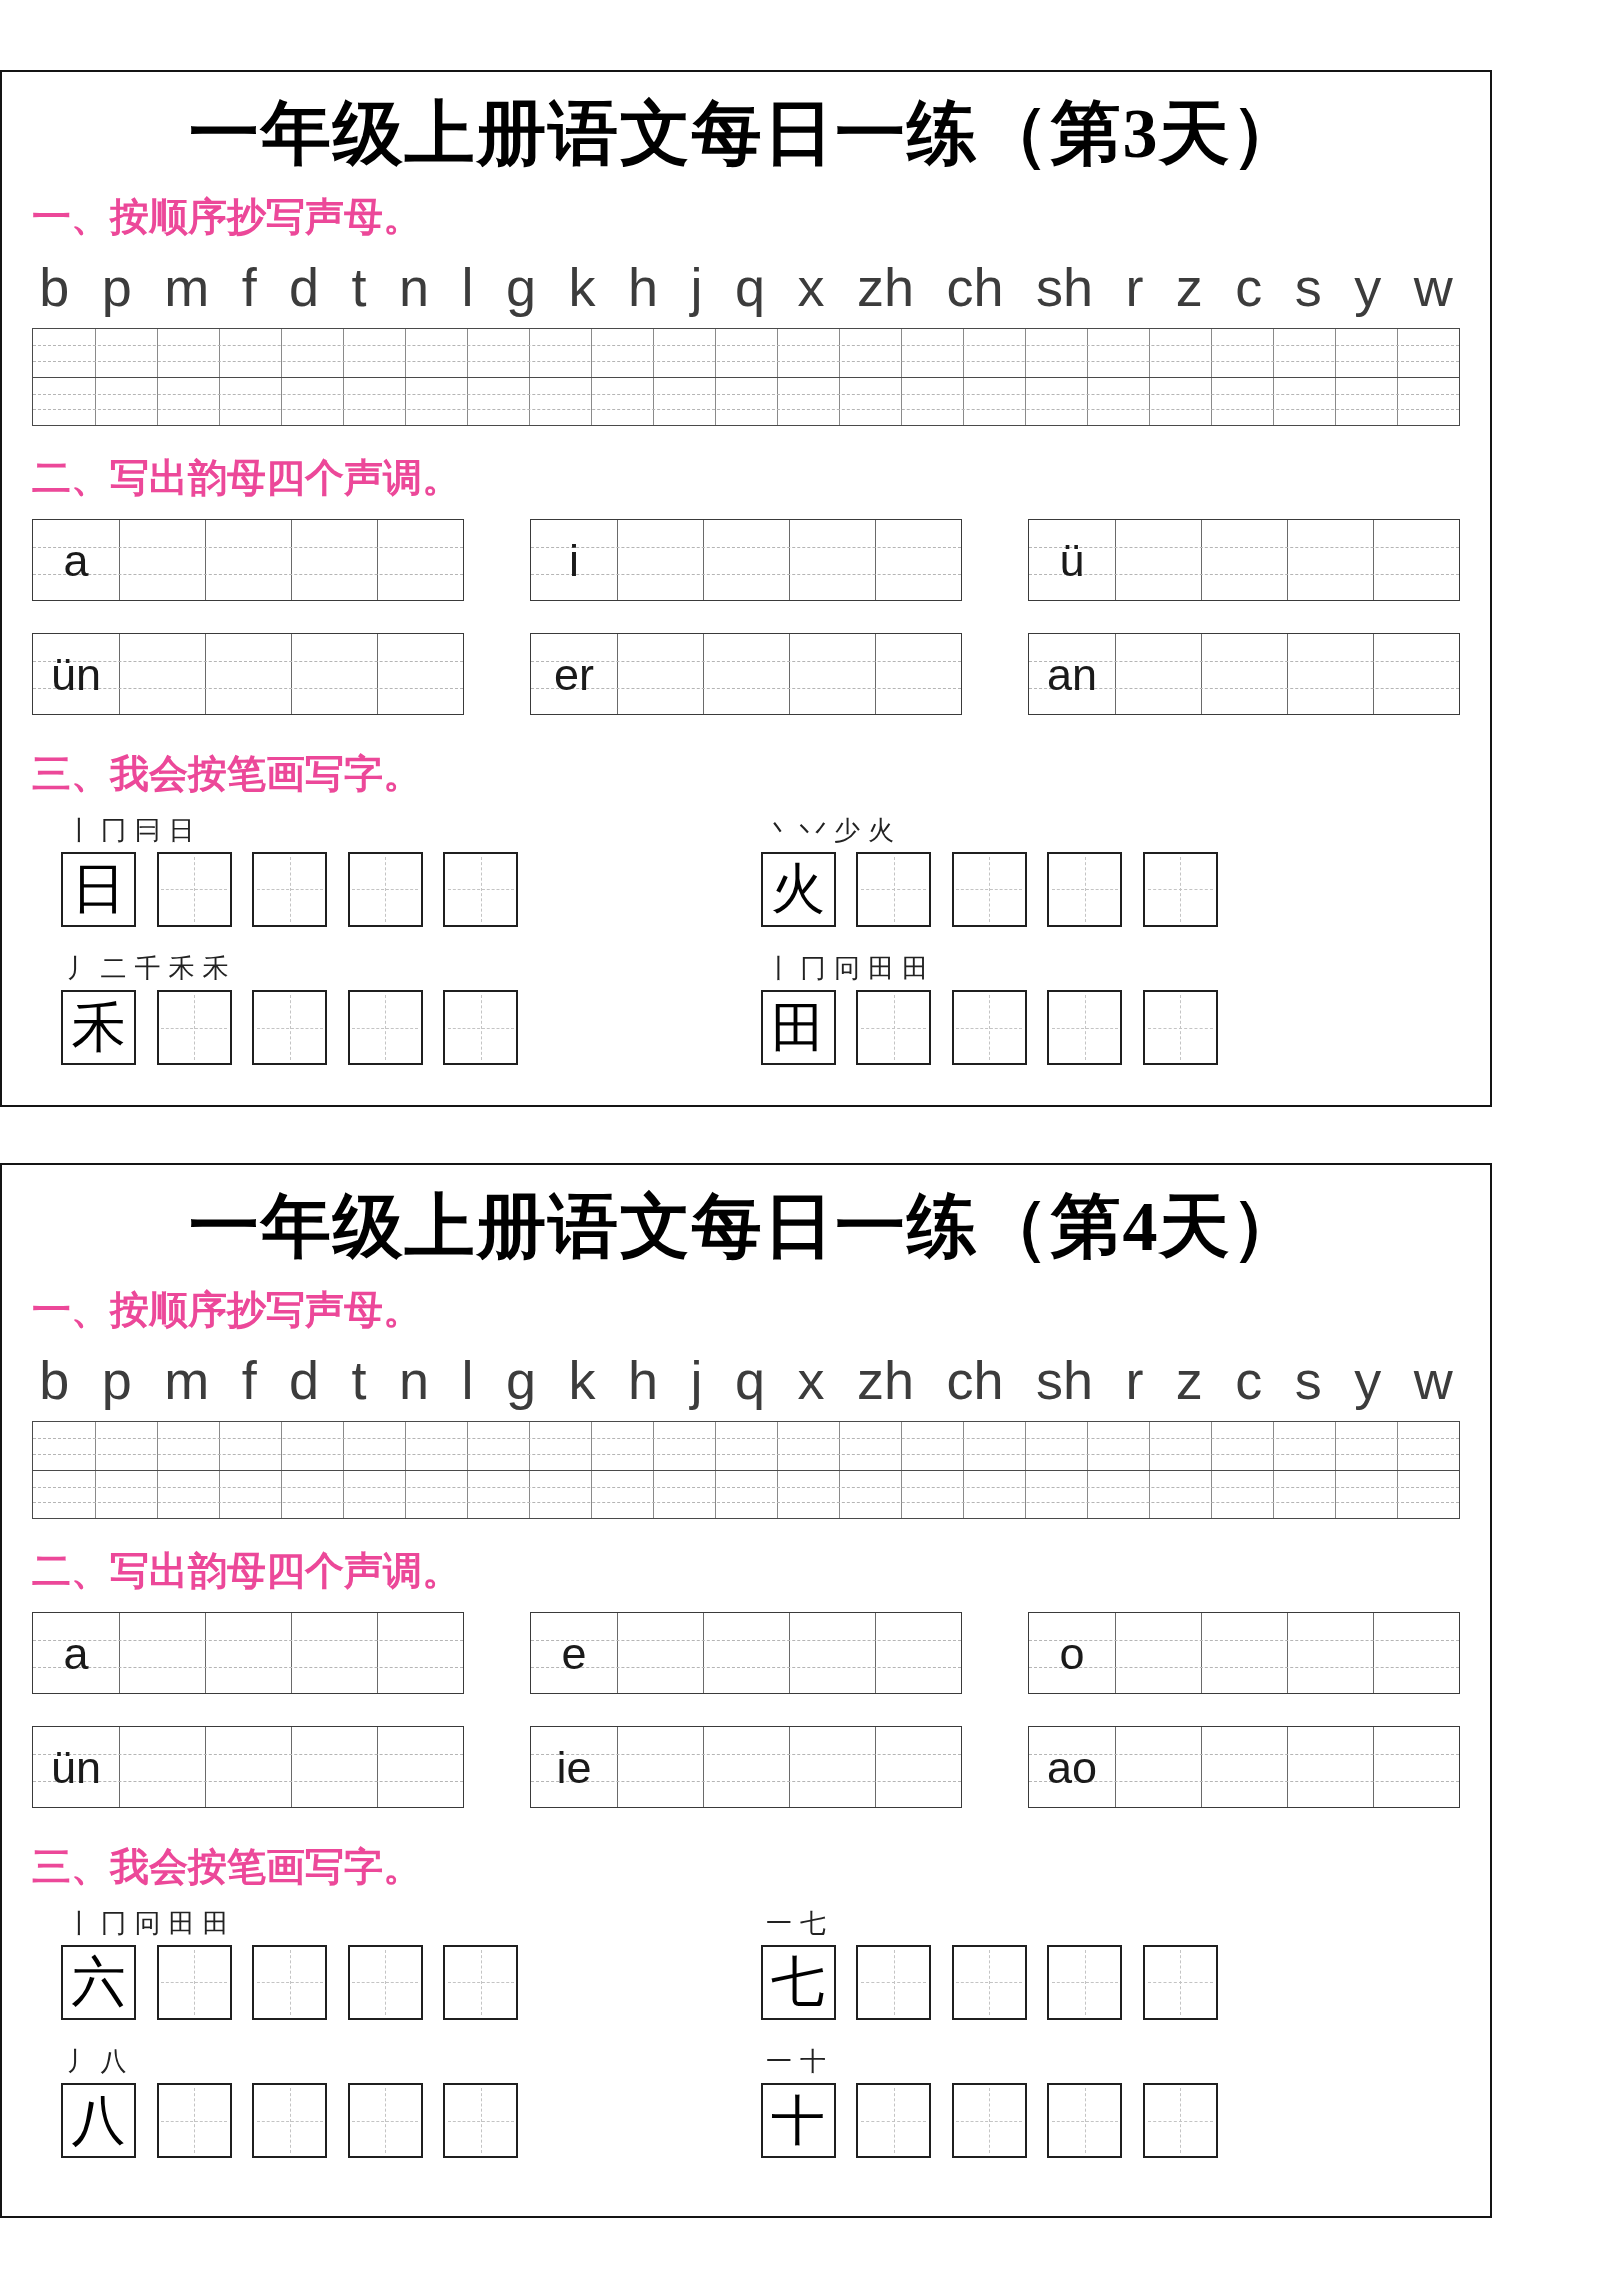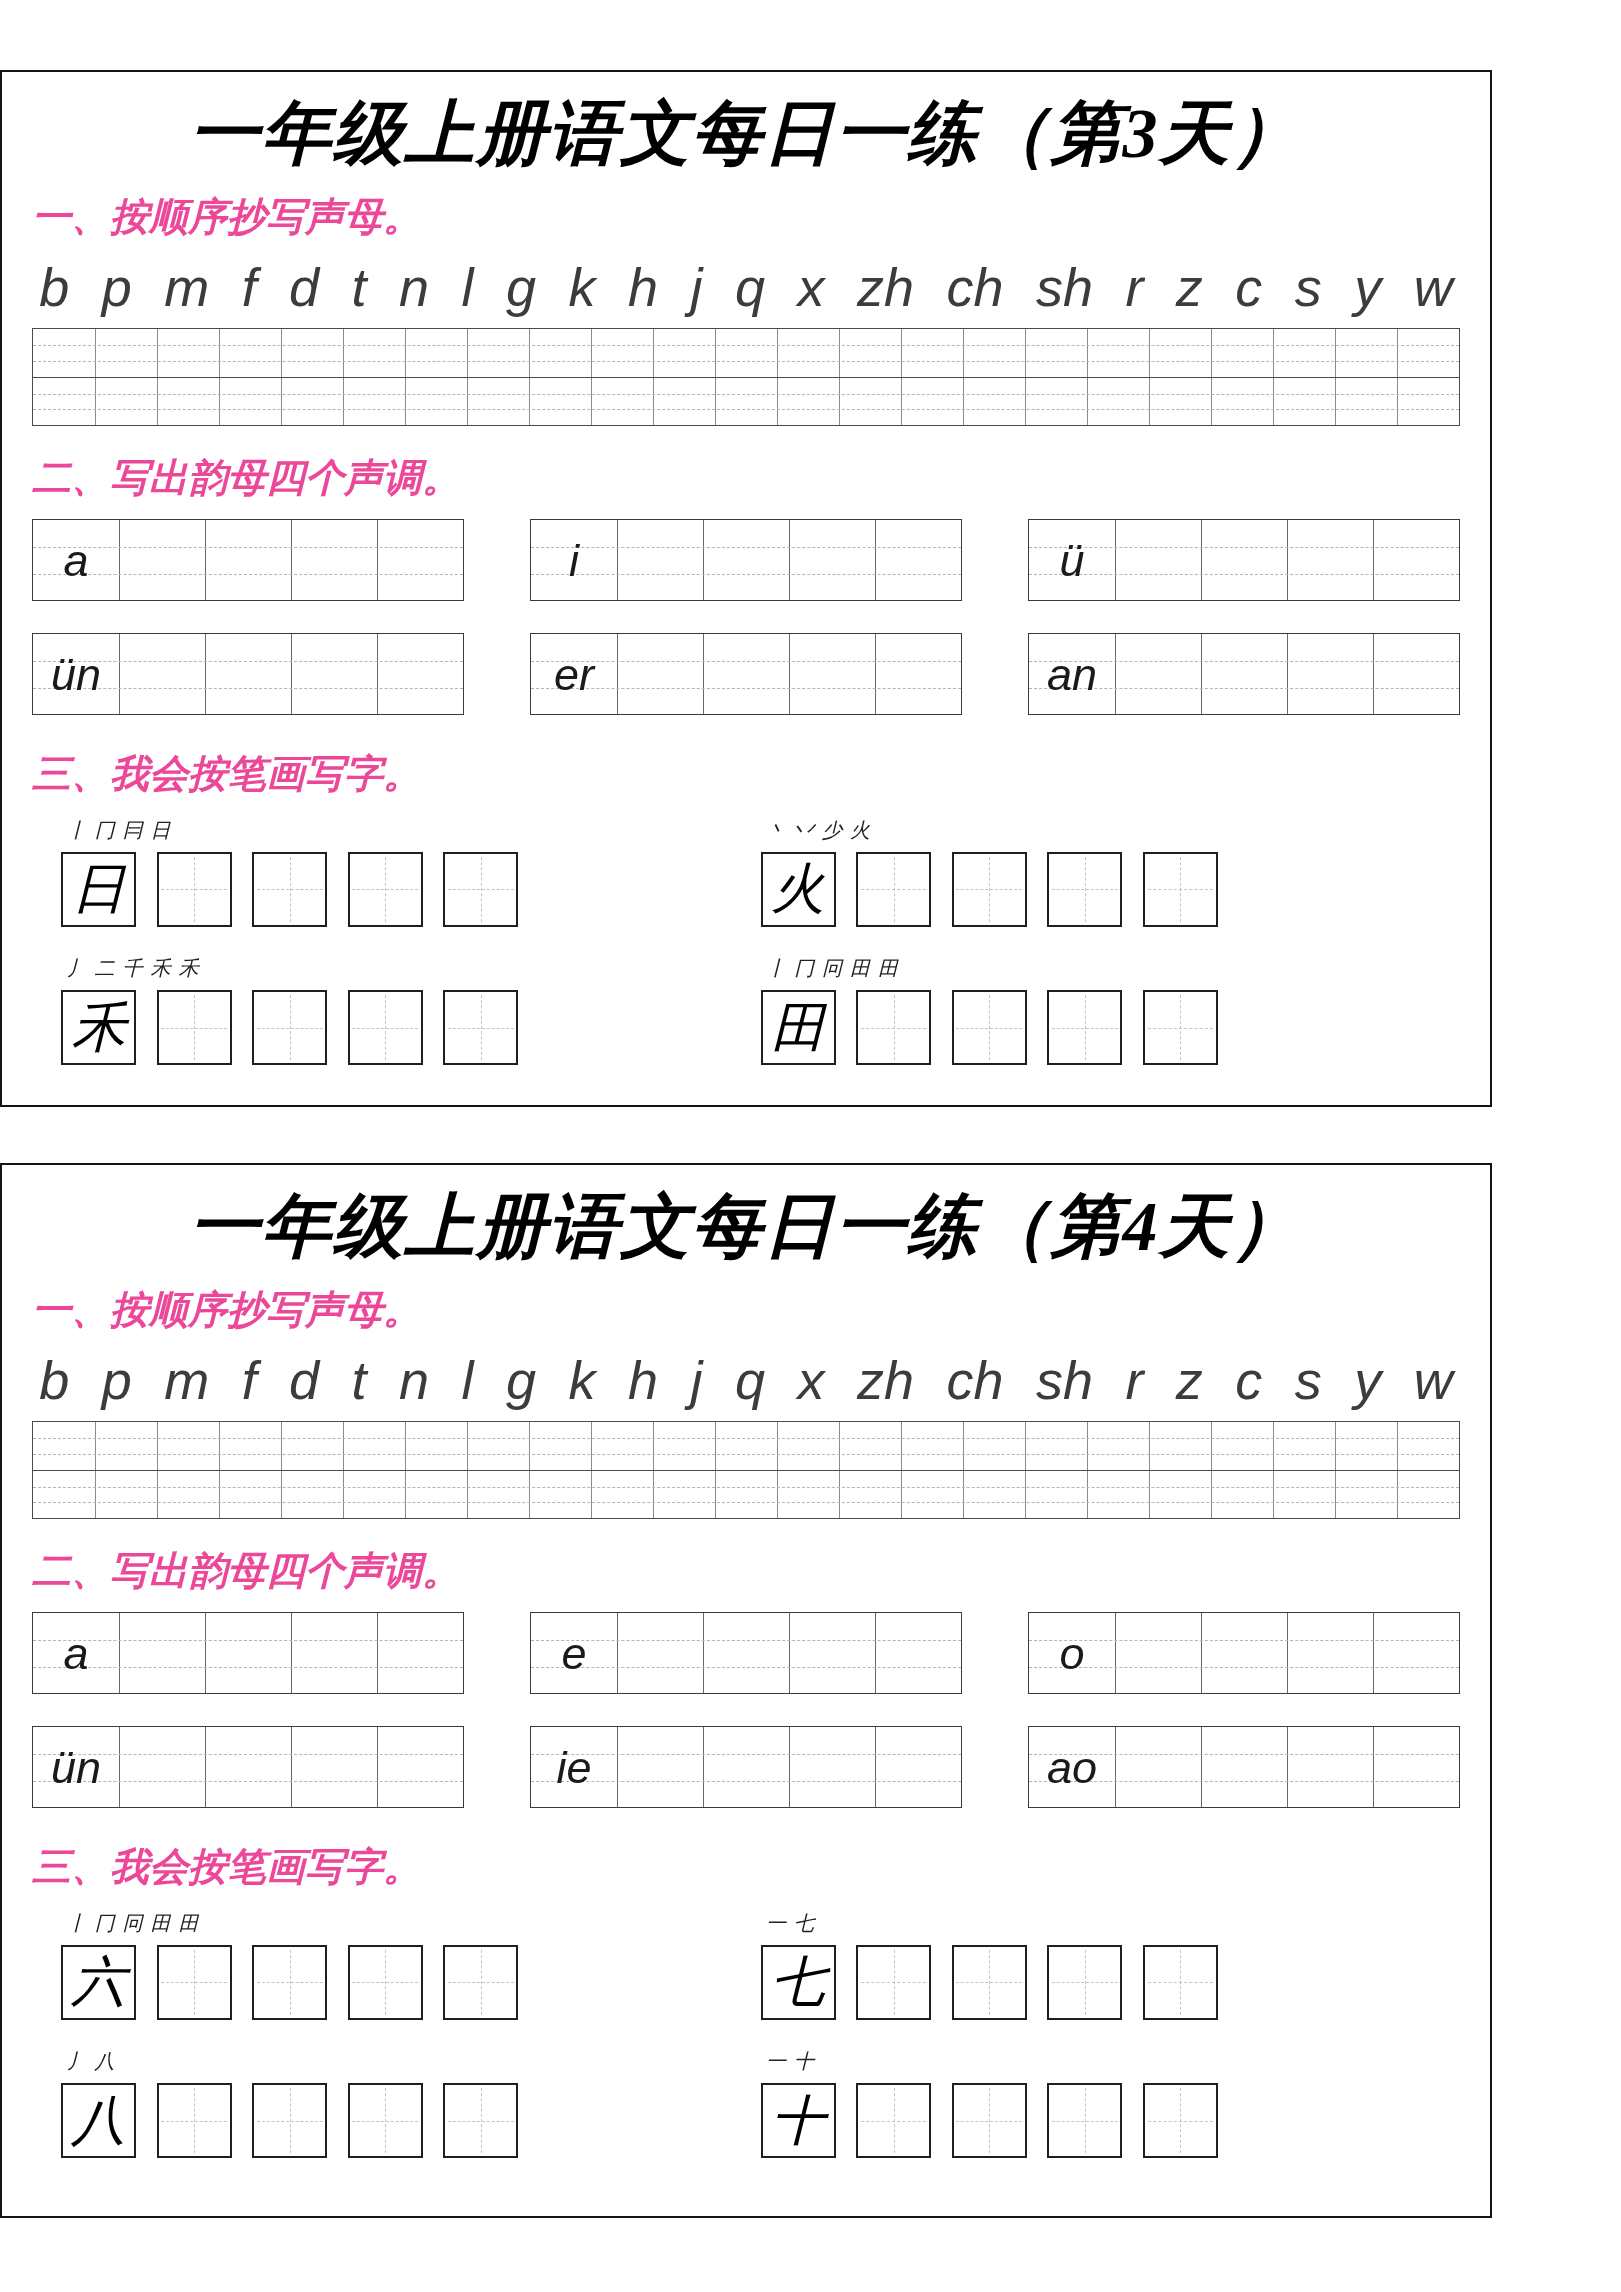--- a/index.html
+++ b/index.html
@@ -8,21 +8,20 @@
     width: 1621px;
     font-family: "Liberation Sans", sans-serif;
     color: #111;
   }
   .page {
     width: 1392px;
     height: 2293px;
     padding-top: 70px;
     background: #ffffff;
     position: relative;
-    font-style: italic;
   }
   .panel {
     width: 1492px;
     margin: 0 auto 56px auto;
     border: 2.7px solid #141414;
     background: #fff;
     padding: 19.7px 30px;
     overflow: hidden;
   }
   .panel:nth-of-type(1) { height: 1037px; }
@@ -111,21 +110,21 @@
   
   .char-items {
     display: grid;
     grid-template-columns: 1fr 1fr;
     row-gap: 27px;
     padding-left: 29px;
     margin-top: 5.4px;
   }
   .stroke-order {
     font-family: "Liberation Serif", serif;
-    font-size: 20px;
+    font-size: 26px;
     letter-spacing: 8px;
     color: #222;
     margin: 0 0 7.2px 5.4px;
     height: 29px;
     line-height: 29px;
   }
   .char-boxes { display: flex; gap: 20.6px; }
   .char-box {
     position: relative;
     width: 75px;

